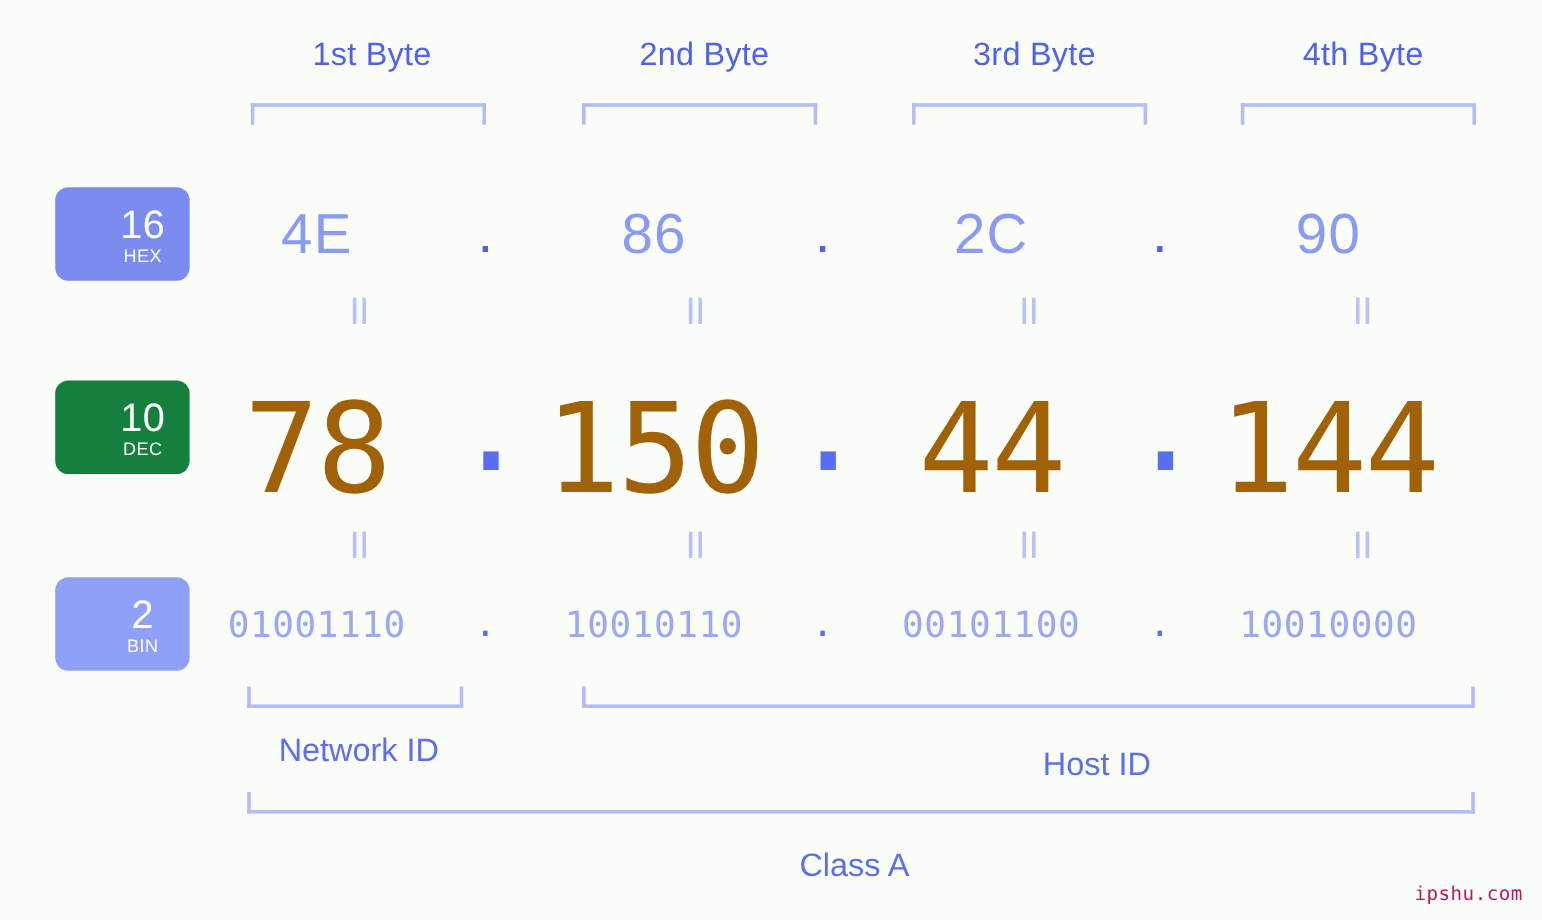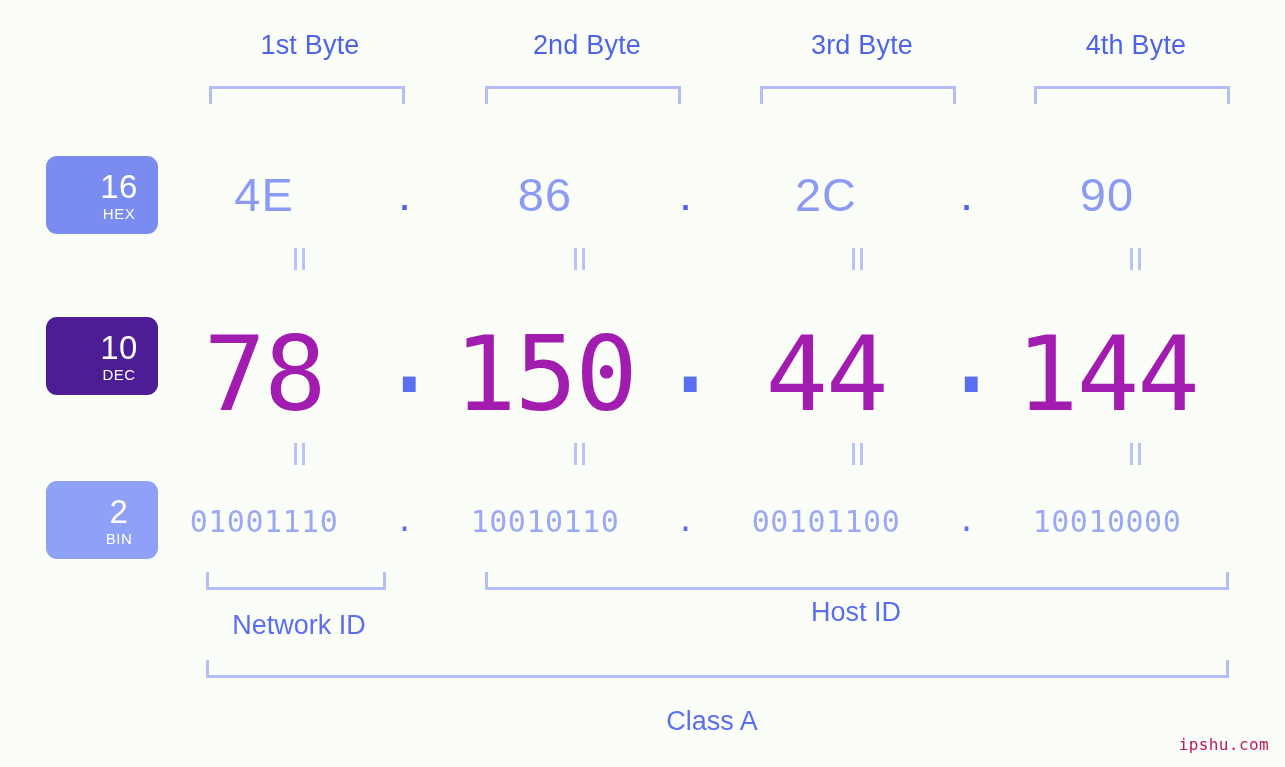--- a/index.html
+++ b/index.html
@@ -74,21 +74,21 @@
     font-family: "Liberation Sans", sans-serif;
     letter-spacing: 0.5px;
     margin-bottom: 3px;
   }
   .badge .nm {
     font-size: 15px;
     font-family: "Liberation Sans", sans-serif;
     letter-spacing: 0.5px;
   }
   #badge-hex { top: 156px; background: #7b8cf0; }
-  #badge-dec { top: 317px; background: #4c1d95; }
+  #badge-dec { top: 317px; background: #15803d; }
   #badge-bin { top: 481px; background: #8fa0f8; }
 
   
   .row {
     position: absolute;
     left: 150px;
     width: 1125px;
     display: flex;
     align-items: center;
     justify-content: flex-start;
@@ -116,21 +116,21 @@
     font-size: 47px;
     color: #4f63e8;
     font-family: "Liberation Sans", sans-serif;
     line-height: 0.55;
   }
 
   
   #row-dec { top: 296px; height: 120px; }
   #row-dec .cell {
     font-size: 104px;
-    color: #a21caf;
+    color: #a16207;
     font-family: "DejaVu Sans Mono", "Liberation Mono", monospace;
     letter-spacing: -2px;
     line-height: 1.08;
     margin-top: 36px;
   }
   #row-dec .dot {
     font-size: 104px;
     color: #5a6ef0;
     font-family: "DejaVu Sans Mono", "Liberation Mono", monospace;
     line-height: 0.72;
@@ -278,20 +278,20 @@
     <div class="dot">.</div>
     <div class="cell">00101100</div>
     <div class="dot">.</div>
     <div class="cell">10010000</div>
   </div>
 
   <div class="bracket-up" style="left:206px; top:572px; width:180px;"></div>
   <div class="bracket-up" style="left:485px; top:572px; width:744px;"></div>
 
   <div class="section-label" style="left:196px; top:610px; width:206px;">Network ID</div>
-  <div class="section-label" style="left:753px; top:597px; width:206px;">Host ID</div>
+  <div class="section-label" style="left:753px; top:622px; width:206px;text-align:right;">Host ID</div>
 
   <div class="bracket-up" style="left:206px; top:660px; width:1023px;"></div>
   <div class="section-label" style="left:609px; top:666px; width:206px;margin-top:40px;">Class A</div>
 
   <div id="watermark">ipshu.com</div>
 
 </div>
 
 </body></html>

